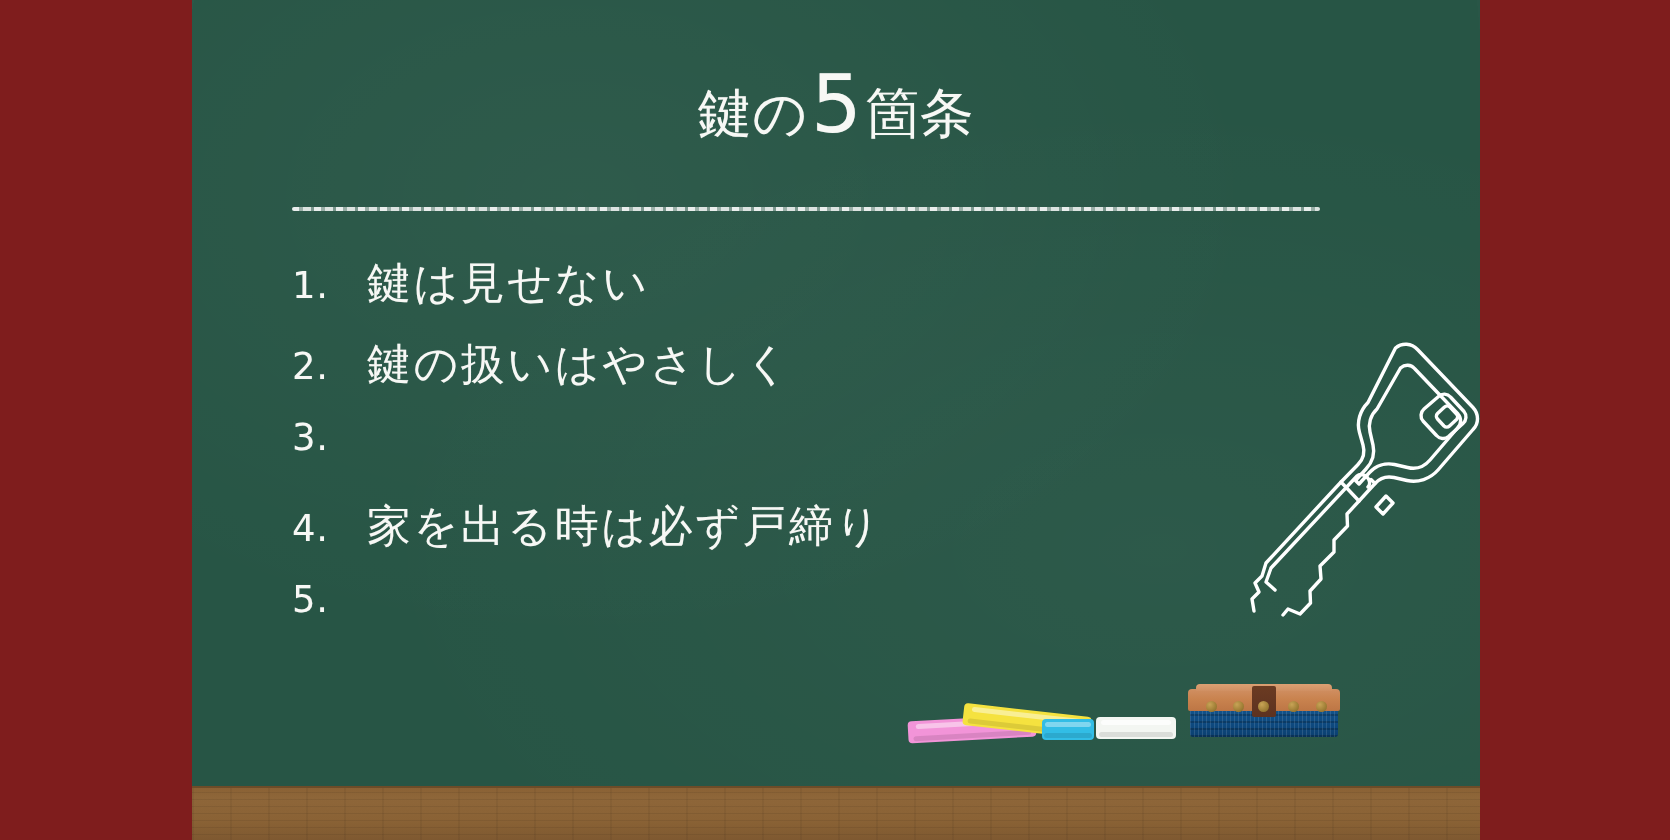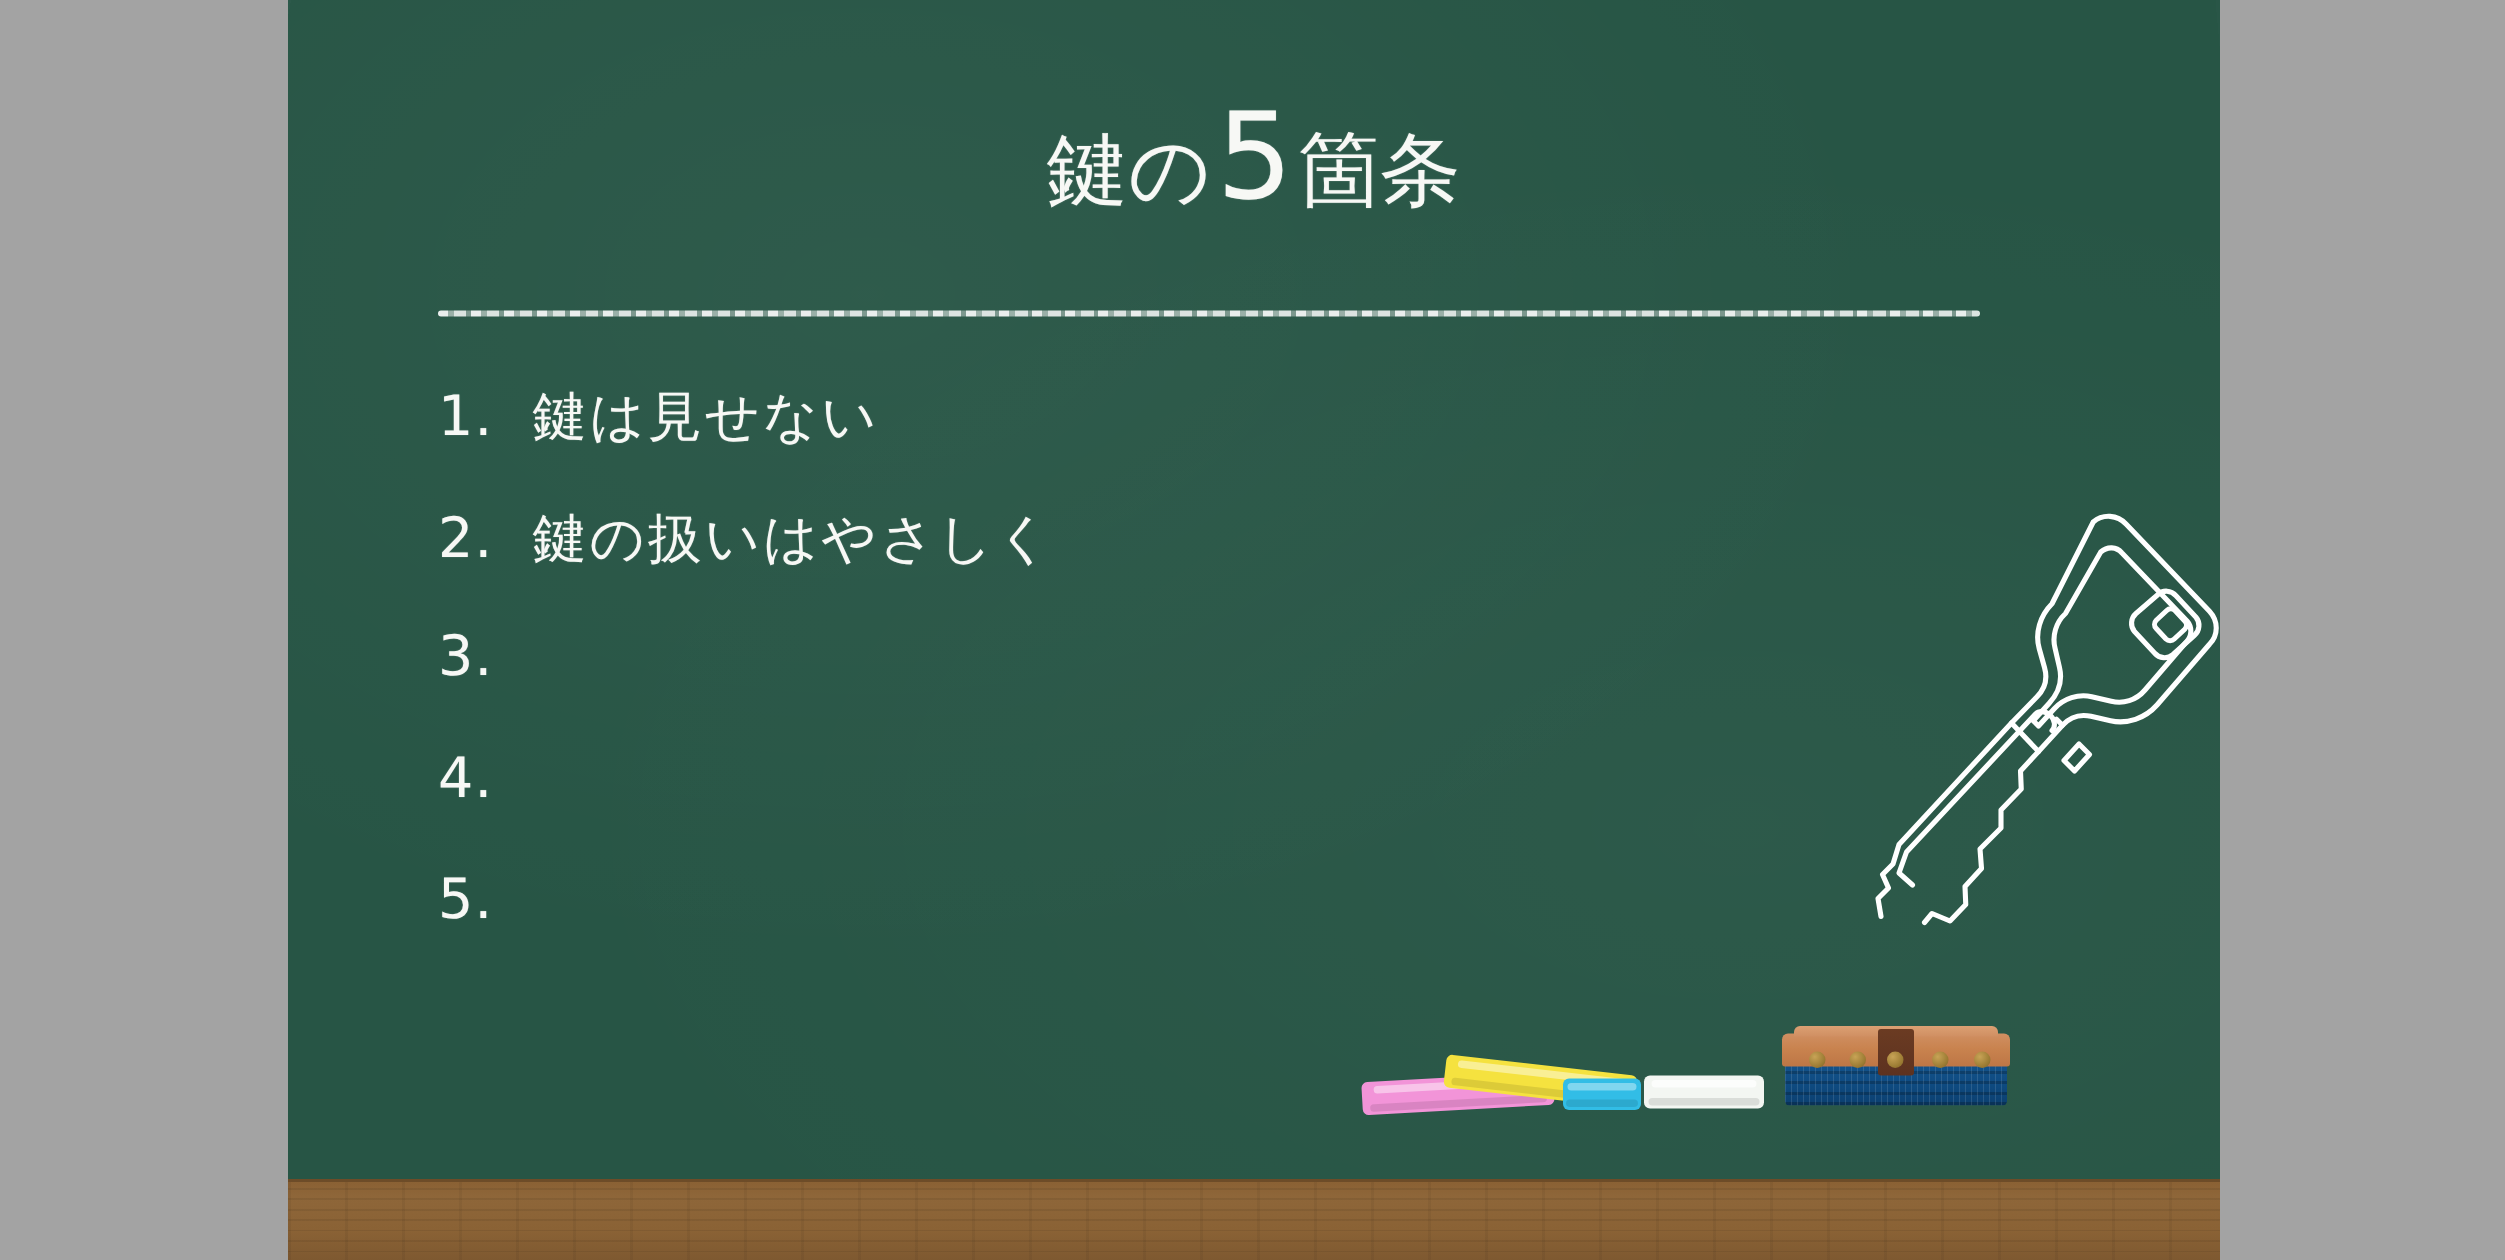--- a/index.html
+++ b/index.html
@@ -1,18 +1,18 @@
 <!DOCTYPE html>
 <html><head>
 <meta charset="utf-8">
 <style>
   html,body{margin:0;padding:0;background:#ffffff;}
   body{width:1670px;height:840px;overflow:hidden;font-family:"Liberation Sans","DejaVu Sans",sans-serif;}
 
-  #stage{position:relative;width:1670px;height:840px;background:#a3a3a3;}
+  #stage{position:relative;width:1670px;height:840px;background:#7f1d1d;}
 
   
   #board{
     position:absolute;left:192px;top:0;width:1288px;height:786px;
     background:
       radial-gradient(ellipse at 30% 25%, rgba(255,255,255,.035) 0%, rgba(255,255,255,0) 55%),
       radial-gradient(ellipse at 75% 70%, rgba(255,255,255,.028) 0%, rgba(255,255,255,0) 60%),
       #275545;
     overflow:hidden;
   }
@@ -58,21 +58,21 @@
     filter:blur(.15px);
     opacity:.95;
   }
 
   
   #list{position:absolute;left:100px;top:254px;width:900px;}
   .row{display:flex;align-items:baseline;height:81px;color:#f7f8f5;
        font-family:"DejaVu Sans","Liberation Sans",sans-serif;
        text-shadow:0 0 1px rgba(255,255,255,.3);}
   .row .idx{font-size:37px;width:63px;flex:0 0 63px;letter-spacing:.02em;}
-  .row .txt{font-size:36px;letter-spacing:.055em;}
+  .row .txt{font-size:44px;letter-spacing:.055em;margin-left:12px;}
 
   
   #key-illustration{position:absolute;left:1050px;top:330px;width:250px;height:300px;}
 
   
   .chalk{position:absolute;border-radius:4px;}
   .chalk .hi{position:absolute;left:6%;right:6%;top:14%;height:22%;border-radius:4px;background:rgba(255,255,255,.45);}
   .chalk .sh{position:absolute;left:4%;right:4%;bottom:8%;height:24%;border-radius:4px;background:rgba(0,0,0,.10);}
 
   #chalk-pink{left:908px;top:718px;width:128px;height:22px;background:#f294d8;transform:rotate(-3.2deg);}
@@ -126,20 +126,21 @@
       </div>
       <div class="row">
         <span class="idx">2.</span>
         <span class="txt">鍵の扱いはやさしく</span>
       </div>
       <div class="row">
         <span class="idx">3.</span>
       </div>
       <div class="row">
         <span class="idx">4.</span>
+        <span class="txt">家を出る時は必ず戸締り</span>
       </div>
       <div class="row">
         <span class="idx">5.</span>
       </div>
     </div>
 
     <div id="key-illustration">
       <svg width="250" height="300" viewBox="0 0 250 300" fill="none" stroke="#ffffff" stroke-width="3.4" stroke-linecap="round" stroke-linejoin="round">
 
         <path d="M153.5 18

